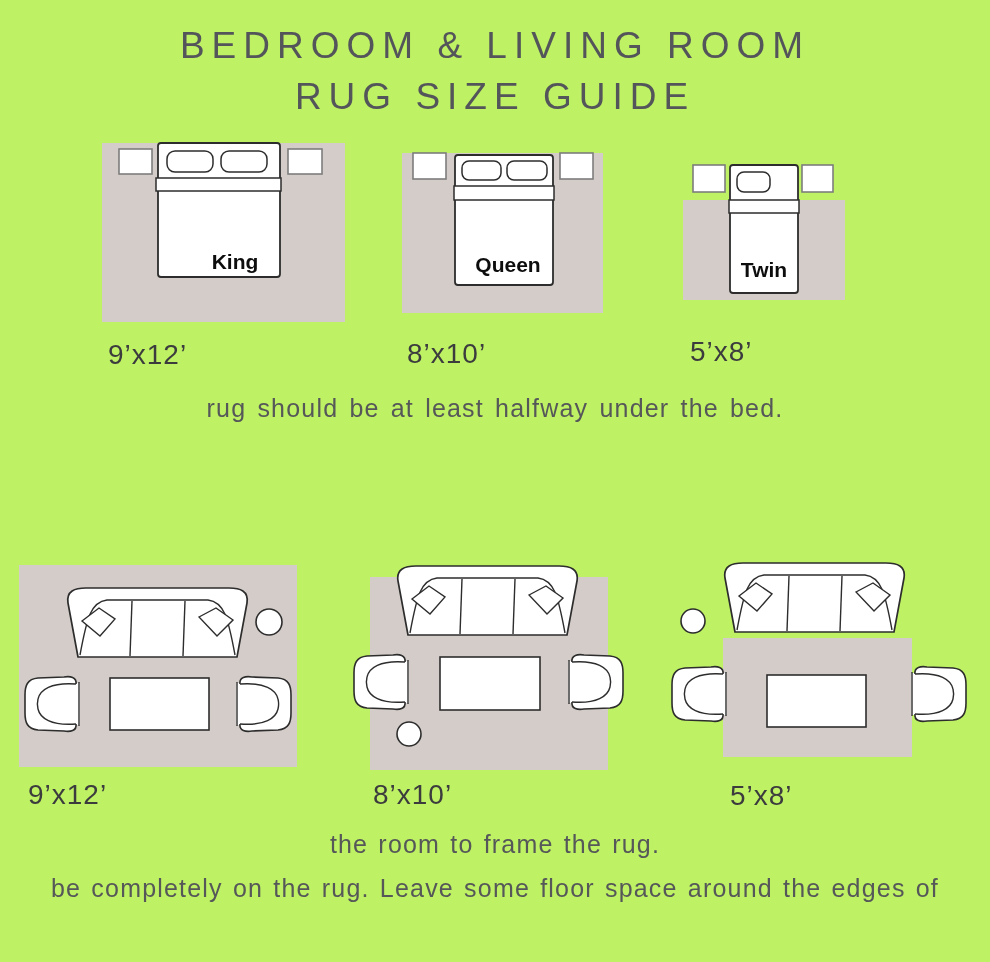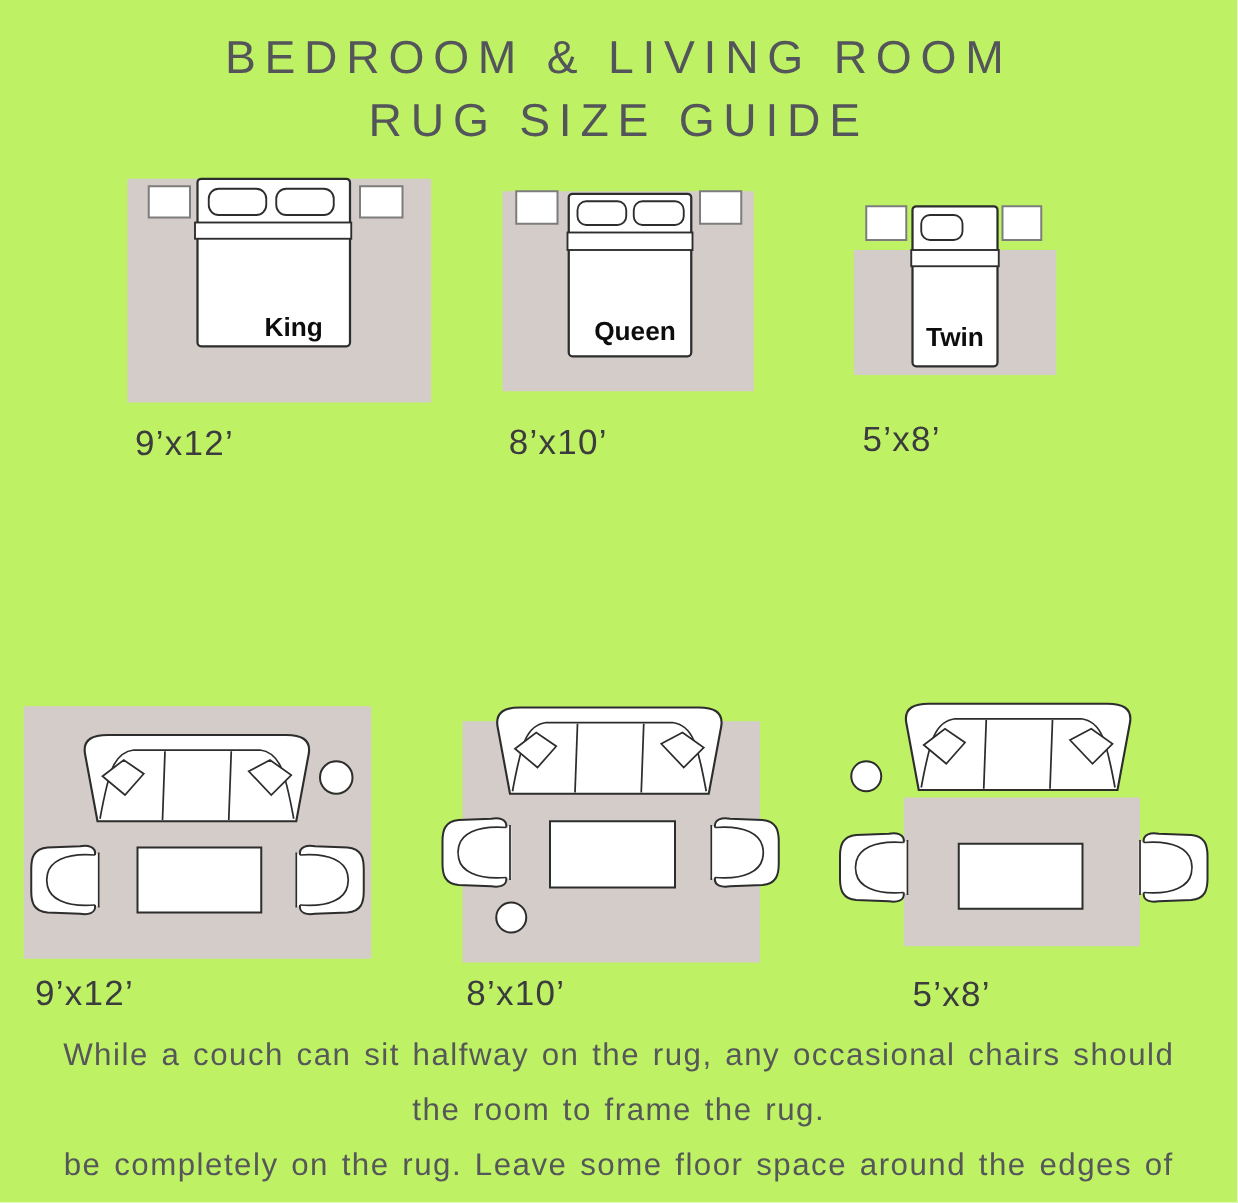--- a/index.html
+++ b/index.html
@@ -69,20 +69,21 @@
     <rect x="130" y="7" width="31" height="27" fill="#ffffff" stroke="#7d7d7d" stroke-width="1.6"></rect>
     <rect x="11" y="42" width="162" height="100" fill="#d4ccc8"></rect>
     <rect x="58" y="7" width="68" height="128" rx="3" fill="#ffffff" stroke="#2d2d2d" stroke-width="1.8"></rect>
     <rect x="65" y="14" width="33" height="20" rx="7" fill="#ffffff" stroke="#2d2d2d" stroke-width="1.5"></rect>
     <rect x="57" y="42" width="70" height="13" fill="#ffffff" stroke="#2d2d2d" stroke-width="1.5"></rect>
     <text class="bed-label" x="92" y="119" text-anchor="middle">Twin</text>
   </svg>
   <div class="size-label" style="left:690px;top:336px">5’x8’</div>
 
   <div id="bedroom-note" class="note">
+    <div class="line l3">rug should be at least halfway under the bed.</div>
   </div>
 
   <svg class="diagram" style="left:10px;top:555px" width="300" height="225" viewBox="0 0 300 225">
     <rect x="9" y="10" width="278" height="202" fill="#d4ccc8"></rect>
     <g transform="translate(55,32)">
       <path d="M13,70 L3,16 C1,4 10,1 21,1 L164,1 C175,1 184,4 182,16 L172,70 Z" fill="#ffffff" stroke="#2d2d2d" stroke-width="1.7"></path>
       <path d="M15,68 C22,30 26,15 42,13 L143,13 C159,15 163,30 170,68" fill="none" stroke="#2d2d2d" stroke-width="1.4"></path>
       <path d="M67,14 L65,69" fill="none" stroke="#2d2d2d" stroke-width="1.4"></path>
       <path d="M120,14 L118,69" fill="none" stroke="#2d2d2d" stroke-width="1.4"></path>
       <path d="M17,34 L34,21 L50,32 L35,49 Z" fill="#ffffff" stroke="#2d2d2d" stroke-width="1.4"></path>
@@ -153,18 +154,17 @@
       <rect x="14" y="8" width="43" height="42" fill="#ffffff"></rect>
       <path d="M53,9 C54,2 47,1 41,2 L15,3 C4,4 2,11 2,20 L2,38 C2,47 4,54 15,55 L41,56 C47,57 54,56 53,49" fill="#ffffff" stroke="#2d2d2d" stroke-width="1.6"></path>
       <path d="M53,9 C28,7 17,15 15,24 C14,28 14,30 15,34 C17,43 28,51 53,49" fill="none" stroke="#2d2d2d" stroke-width="1.4"></path>
       <path d="M56,7 L56,51" fill="none" stroke="#2d2d2d" stroke-width="1.4"></path>
     </g>
     <rect x="107" y="123" width="99" height="52" fill="#ffffff" stroke="#2d2d2d" stroke-width="1.6"></rect>
   </svg>
   <div class="size-label" style="left:730px;top:780px">5’x8’</div>
 
   <div id="living-note" class="note">
-    <div class="line">While a couch can sit halfway on the rug, any occasional chairs should</div>
     <div class="line">the room to frame the rug.</div>
     <div class="line">be completely on the rug. Leave some floor space around the edges of</div>
   </div>
 
 </div>
 
 </body></html>

